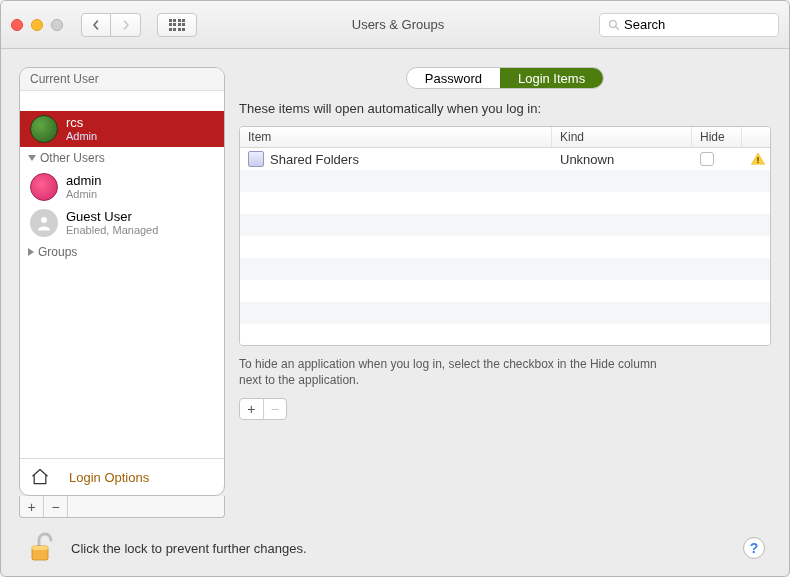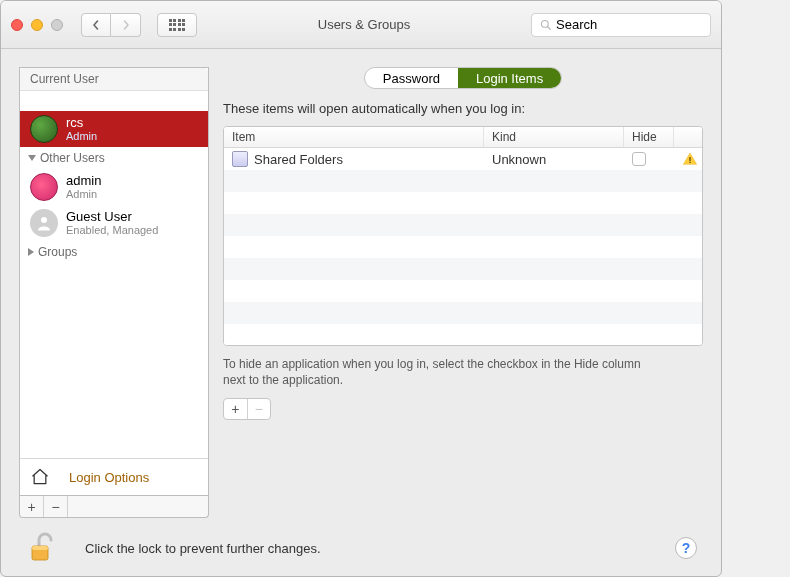--- a/index.html
+++ b/index.html
@@ -1,17 +1,17 @@
 <!DOCTYPE html>
 <html><head>
 <meta charset="utf-8">
 <style>
   * { box-sizing: border-box; margin: 0; padding: 0; font-family: -apple-system, "Helvetica Neue", Helvetica, Arial, sans-serif; }
   body { background: #f0f0f0; width: 790px; height: 577px; overflow: hidden; }
-  .window { width: 722px; height: 577px; background: #ececec; border: 1px solid #b5b5b5; border-radius: 6px; overflow: hidden; display: flex; flex-direction: column; }
+  .window { width: 790px; height: 577px; background: #ececec; border: 1px solid #b5b5b5; border-radius: 6px; overflow: hidden; display: flex; flex-direction: column; }
   .titlebar { height: 48px; background: linear-gradient(#f6f6f6, #e8e8e8); border-bottom: 1px solid #c8c8c8; display: flex; align-items: center; padding: 0 10px; gap: 8px; }
   .traffic { display: flex; gap: 8px; align-items: center; }
   .tl { width: 12px; height: 12px; border-radius: 50%; }
   .tl.red { background: #ff5f57; border: 0.5px solid #e0443e; }
   .tl.yellow { background: #febc2e; border: 0.5px solid #dea023; }
   .tl.green { background: #d0d0d0; border: 0.5px solid #b0b0b0; }
   .nav-seg { display: flex; margin-left: 10px; }
   .nav-seg .btn { width: 30px; height: 24px; background: linear-gradient(#ffffff,#f2f2f2); border: 1px solid #c8c8c8; display: flex; align-items: center; justify-content: center; color: #888; }
   .nav-seg .btn:first-child { border-radius: 4px 0 0 4px; }
   .nav-seg .btn:last-child { border-radius: 0 4px 4px 0; border-left: none; }
@@ -19,21 +19,21 @@
   .apps-btn { width: 40px; height: 24px; background: linear-gradient(#ffffff,#f2f2f2); border: 1px solid #c8c8c8; border-radius: 4px; margin-left: 8px; display: flex; align-items: center; justify-content: center; }
   .apps-grid { display: grid; grid-template-columns: repeat(4, 3px); grid-template-rows: repeat(3, 3px); gap: 1.5px; }
   .apps-grid span { background: #6a6a6a; width: 3px; height: 3px; }
   .title { flex: 1; text-align: center; font-size: 13px; color: #4a4a4a; font-weight: 400; }
   .search { width: 180px; height: 24px; background: #ffffff; border: 1px solid #d2d2d2; border-radius: 4px; display: flex; align-items: center; padding: 0 8px; color: #000000; font-size: 13px; }
   .search svg { margin-right: 4px; }
   .content { flex: 1; display: flex; flex-direction: column; padding: 18px 18px 12px 18px; }
   .top { flex: 1; display: flex; gap: 14px; }
   
   .sidebar-box { width: 206px; display: flex; flex-direction: column; }
-  .sidebar { flex: 1; border: 1px solid #bdbdbd; border-radius: 0; background: #ffffff; display: flex; flex-direction: column; overflow: hidden; }
+  .sidebar { flex: 1; border: 1px solid #bdbdbd; border-radius: 10px; background: #ffffff; display: flex; flex-direction: column; overflow: hidden; }
   .cur-user-hdr { background: #f5f5f5; padding: 4px 10px; font-size: 12px; color: #6a6a6a; border-bottom: 1px solid #e0e0e0; border-top-left-radius: 4px; border-top-right-radius: 4px; }
   .user-row { display: flex; align-items: center; gap: 8px; padding: 4px 10px; }
   .user-row.selected { background: #b91c1c; color: #fff; margin-top: 20px; }
   .user-row .avatar { width: 28px; height: 28px; border-radius: 50%; background: #888; flex-shrink: 0; }
   .user-row .avatar.green { background: radial-gradient(circle at 35% 35%, #5fa843, #2c5f1e); border: 1px solid #1e3f14; }
   .user-row .avatar.flower { background: radial-gradient(circle at 40% 40%, #ff5f8f, #d1286b); border: 1px solid #a01f50; }
   .user-row .avatar.guest { background: #d0d0d0; display:flex; align-items:center; justify-content:center; color:#fff; }
   .user-row .u-name { font-size: 13px; line-height: 1.1; }
   .user-row .u-role { font-size: 11px; color: #8a8a8a; line-height: 1.1; }
   .user-row.selected .u-role { color: #d6e6ff; }
@@ -68,21 +68,21 @@
   .td { padding: 0 8px; display: flex; align-items: center; gap: 6px; }
   .item-icon { width: 16px; height: 16px; background: linear-gradient(#eef, #cce); border: 1px solid #99b; border-radius: 2px; flex-shrink: 0; }
   .chk { width: 14px; height: 14px; border: 1px solid #bbb; border-radius: 3px; background: #fff; }
   .warn-icon svg { display: block; }
   .hint { font-size: 12px; color: #5a5a5a; margin-top: 10px; max-width: 430px; line-height: 1.35; }
   .pm-box { display: flex; border: 1px solid #c6c6c6; border-radius: 4px; width: 48px; height: 22px; margin-top: 10px; background: #fff; }
   .pm-box .pm { flex: 1; display: flex; align-items: center; justify-content: center; font-size: 14px; color: #555; }
   .pm-box .pm.disabled { color: #c4c4c4; }
   .pm-box .pm:first-child { border-right: 1px solid #d0d0d0; }
   
-  .footer { margin-top: 14px; display: flex; align-items: center; gap: 28px; padding: 0 6px; }
+  .footer { margin-top: 14px; display: flex; align-items: center; gap: 14px; padding: 0 6px; }
   .lock-icon { width: 32px; height: 32px; }
   .footer-text { font-size: 13px; color: #333; flex: 1; }
   .help { width: 22px; height: 22px; border-radius: 50%; border: 1px solid #b9b9b9; background: #fff; color: #3b7ff0; display: flex; align-items: center; justify-content: center; font-size: 14px; font-weight: 600; }
   .arrow-svg { display:block; }
   .home-icon svg { display:block; }
 </style>
 </head>
 <body>
 
 <div class="window">

